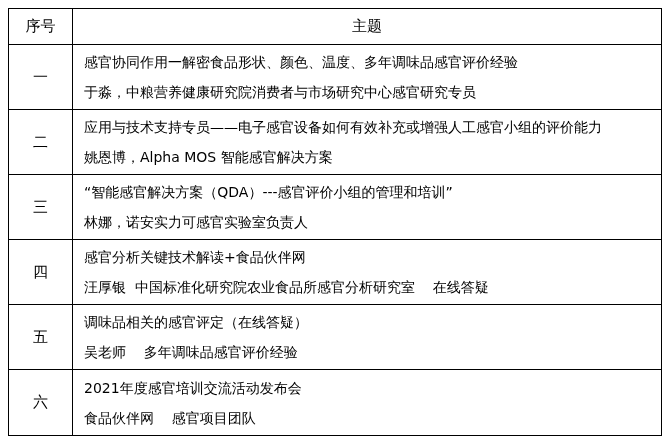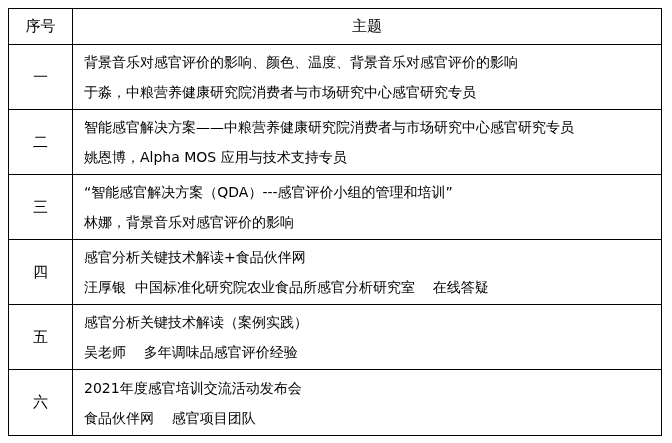--- a/index.html
+++ b/index.html
@@ -64,49 +64,49 @@
     <thead>
       <tr>
         <th class="col-num-header">序号</th>
         <th class="col-topic-header">主题</th>
       </tr>
     </thead>
     <tbody>
       <tr>
         <td class="num-cell">一</td>
         <td class="topic-cell">
-          <div class="topic-line">背景音乐对感官评价的影响、颜色、温度、背景音乐对感官评价的影响</div>
+          <div class="topic-line">感官协同作用一解密食品形状、颜色、温度、多年调味品感官评价经验</div>
           <div class="topic-line">于淼，中粮营养健康研究院消费者与市场研究中心感官研究专员</div>
         </td>
       </tr>
       <tr>
         <td class="num-cell">二</td>
         <td class="topic-cell">
-          <div class="topic-line">智能感官解决方案——中粮营养健康研究院消费者与市场研究中心感官研究专员</div>
-          <div class="topic-line">姚恩博，Alpha MOS 应用与技术支持专员</div>
+          <div class="topic-line">应用与技术支持专员——电子感官设备如何有效补充或增强人工感官小组的评价能力</div>
+          <div class="topic-line">姚恩博，Alpha MOS 智能感官解决方案</div>
         </td>
       </tr>
       <tr>
         <td class="num-cell">三</td>
         <td class="topic-cell">
           <div class="topic-line">“智能感官解决方案（QDA）---感官评价小组的管理和培训”</div>
-          <div class="topic-line">林娜，背景音乐对感官评价的影响</div>
+          <div class="topic-line">林娜，诺安实力可感官实验室负责人</div>
         </td>
       </tr>
       <tr>
         <td class="num-cell">四</td>
         <td class="topic-cell">
           <div class="topic-line">感官分析关键技术解读+食品伙伴网</div>
           <div class="topic-line">汪厚银  中国标准化研究院农业食品所感官分析研究室    在线答疑</div>
         </td>
       </tr>
       <tr>
         <td class="num-cell">五</td>
         <td class="topic-cell">
-          <div class="topic-line">感官分析关键技术解读（案例实践）</div>
+          <div class="topic-line">调味品相关的感官评定（在线答疑）</div>
           <div class="topic-line">吴老师    多年调味品感官评价经验</div>
         </td>
       </tr>
       <tr class="last-row">
         <td class="num-cell">六</td>
         <td class="topic-cell">
           <div class="topic-line">2021年度感官培训交流活动发布会</div>
           <div class="topic-line">食品伙伴网    感官项目团队</div>
         </td>
       </tr>

